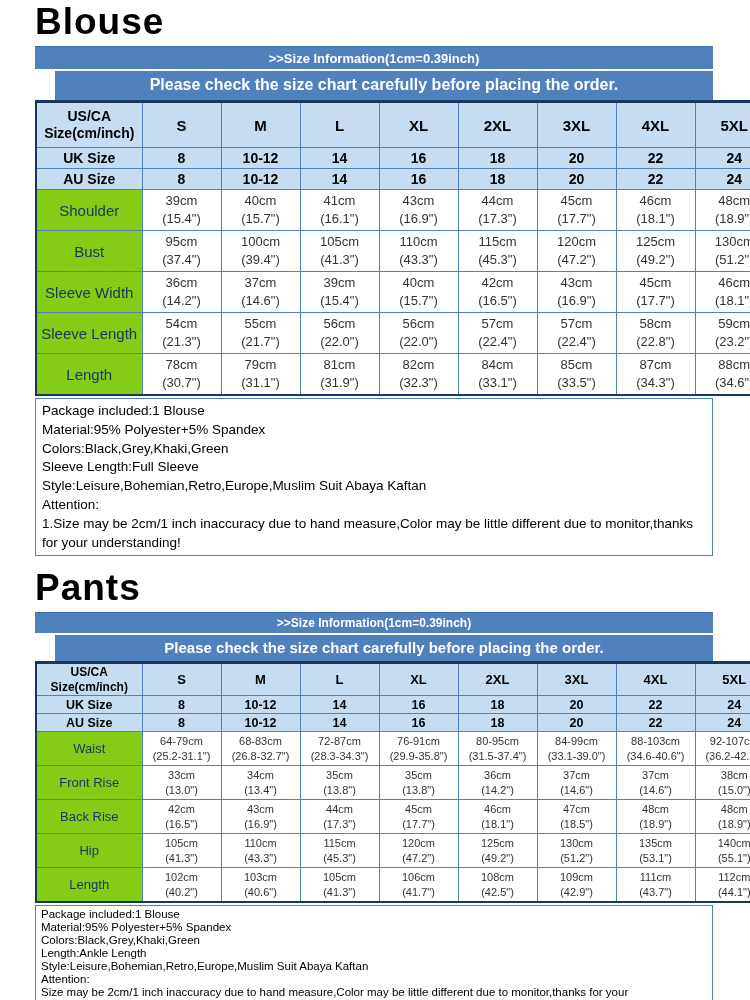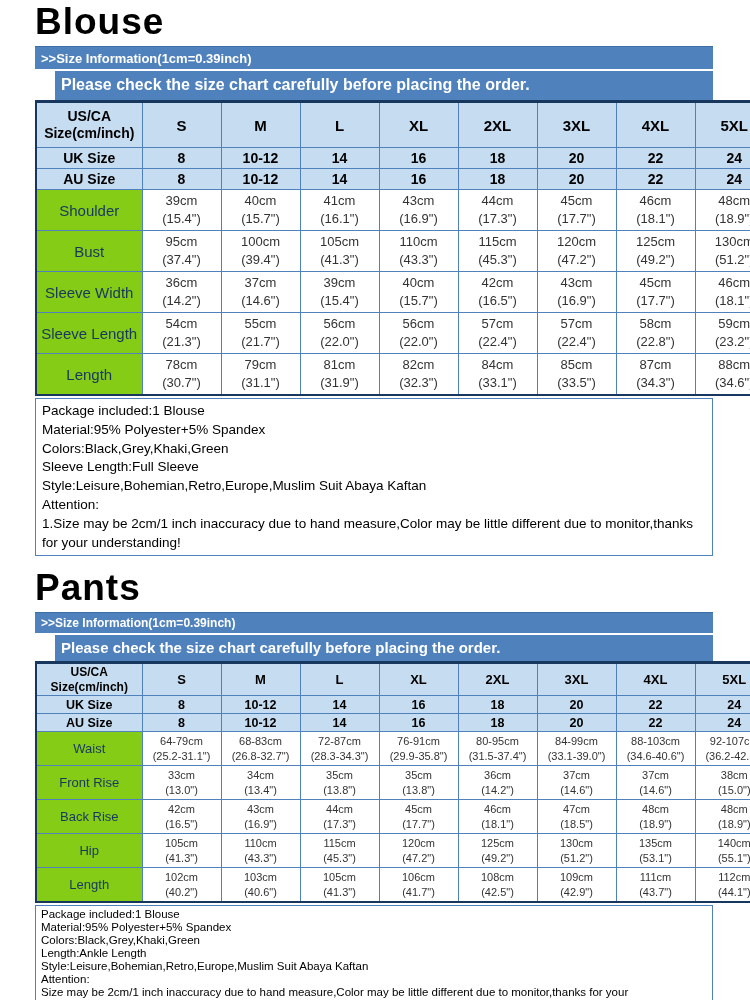--- a/index.html
+++ b/index.html
@@ -6,21 +6,21 @@
   body{
     width:750px;height:1000px;overflow:hidden;background:#ffffff;
     font-family:"Liberation Sans",sans-serif;color:#000;
   }
   .content{margin-left:35px;width:678px;}
   .section{position:relative;}
   .title{
     font-size:37px;line-height:42px;font-weight:bold;letter-spacing:1px;
     margin:1px 0 3px 0;color:#000;
   }
-  .bar{background:#4f81bd;color:#ffffff;font-weight:bold;}
+  .bar{background:#4f81bd;color:#ffffff;font-weight:bold;text-align:center;}
   .bar-info{font-size:13px;padding:4px 6px 3px 6px;margin-bottom:2px;border-top:1px solid #3a6ea5;}
   .bar-notice{font-size:16px;padding:5px 6px 6px 6px;margin-left:20px;}
   table{
     border-collapse:collapse;table-layout:fixed;width:740px;
     border:2px solid #17375e;border-top:3px solid #17375e;
     margin:0;
   }
   th,td{
     border:1px solid #4f81bd;text-align:center;vertical-align:middle;
     padding:0;font-weight:normal;overflow:hidden;

